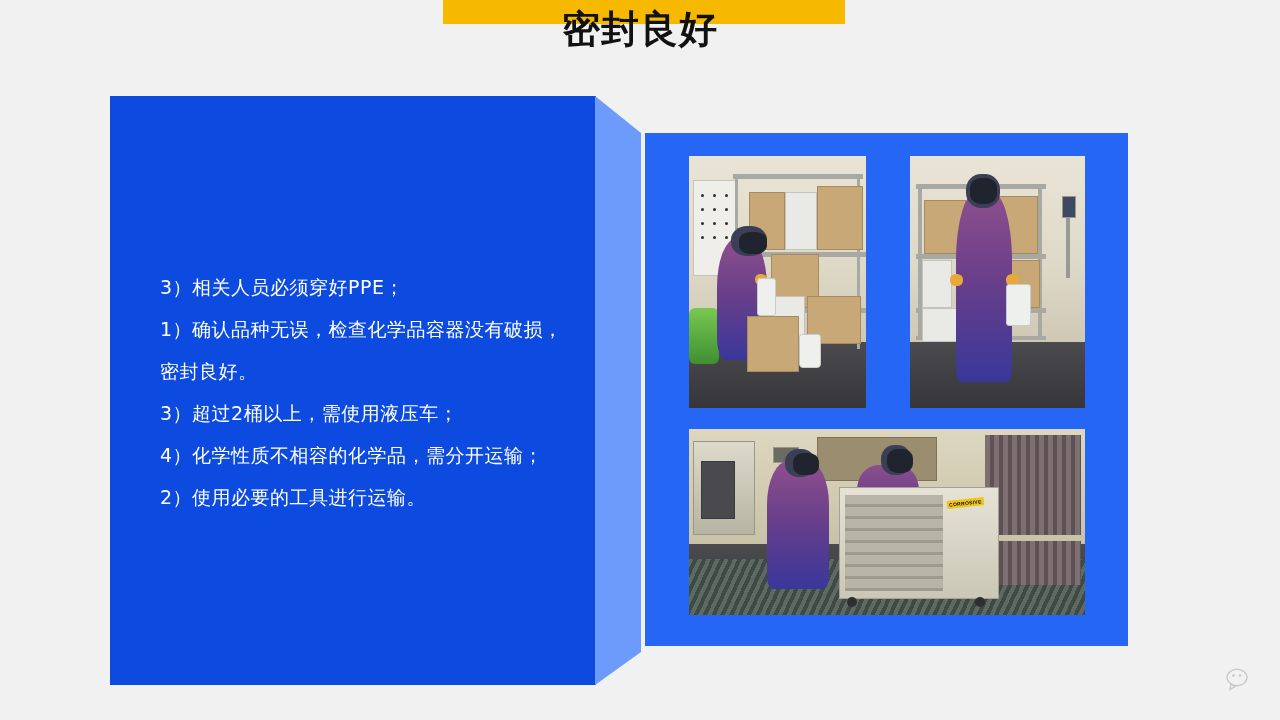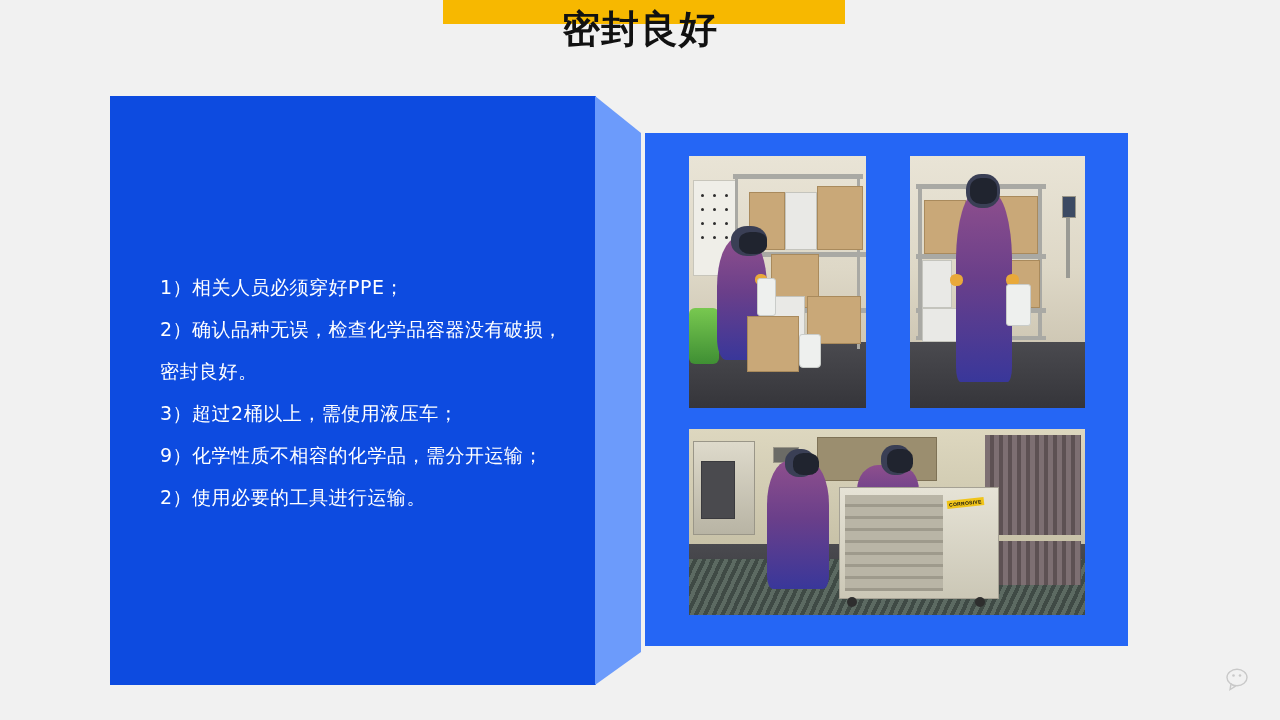--- a/index.html
+++ b/index.html
@@ -108,24 +108,24 @@
   }
 </style>
 </head>
 <body>
 
 <div id="title-band"></div>
 <div id="page-title">密封良好</div>
 
 <div id="desc-box">
   <ul id="desc-list">
-    <li>1）相关人员必须穿好PPE；</li>
-    <li>2）确认品种无误，检查化学品容器没有破损，密封良好。</li>
+    <li>3）相关人员必须穿好PPE；</li>
+    <li>1）确认品种无误，检查化学品容器没有破损，密封良好。</li>
     <li>3）超过2桶以上，需使用液压车；</li>
-    <li>9）化学性质不相容的化学品，需分开运输；</li>
+    <li>4）化学性质不相容的化学品，需分开运输；</li>
     <li>2）使用必要的工具进行运输。</li>
   </ul>
 </div>
 
 <svg id="desc-box-wedge" viewBox="0 0 46 589" preserveAspectRatio="none">
   <polygon points="0,0 46,37 46,556 0,589" fill="#6c9bfb"></polygon>
 </svg>
 
 <div id="photo-panel">
 

